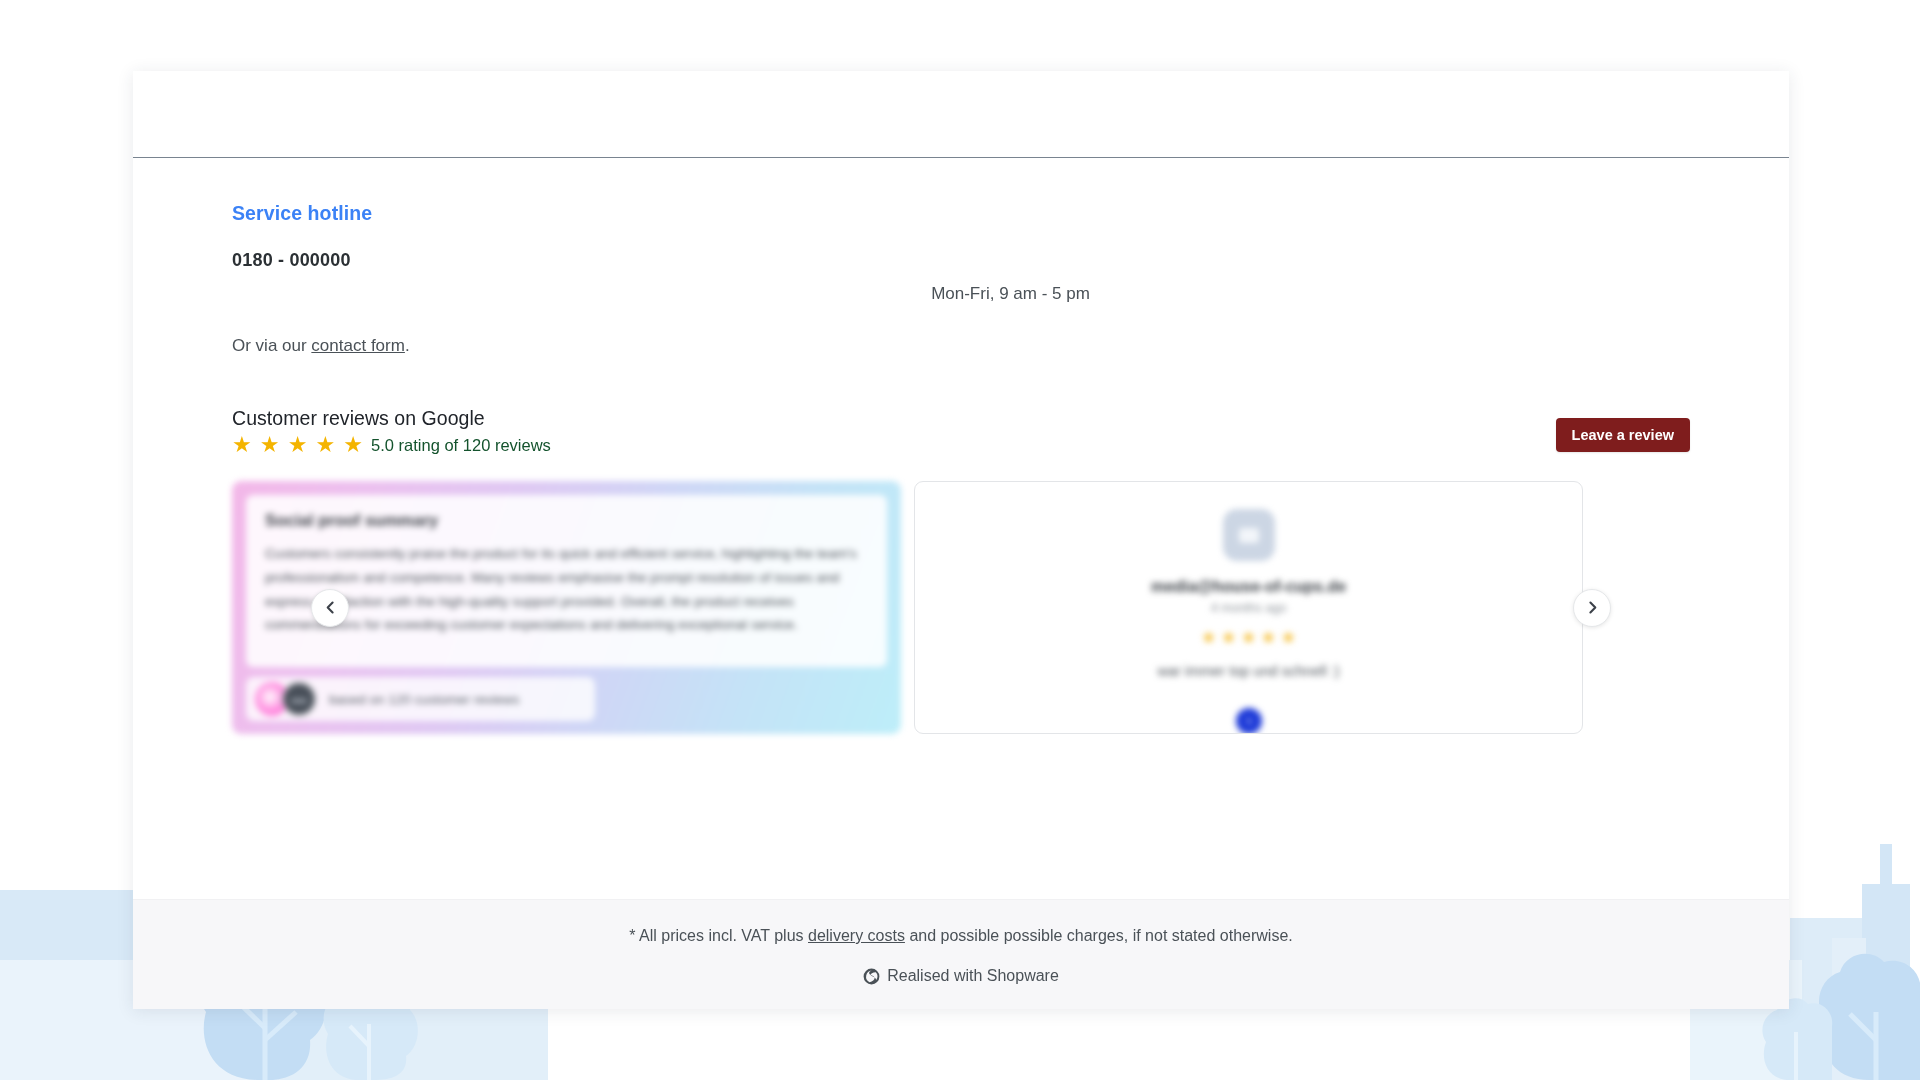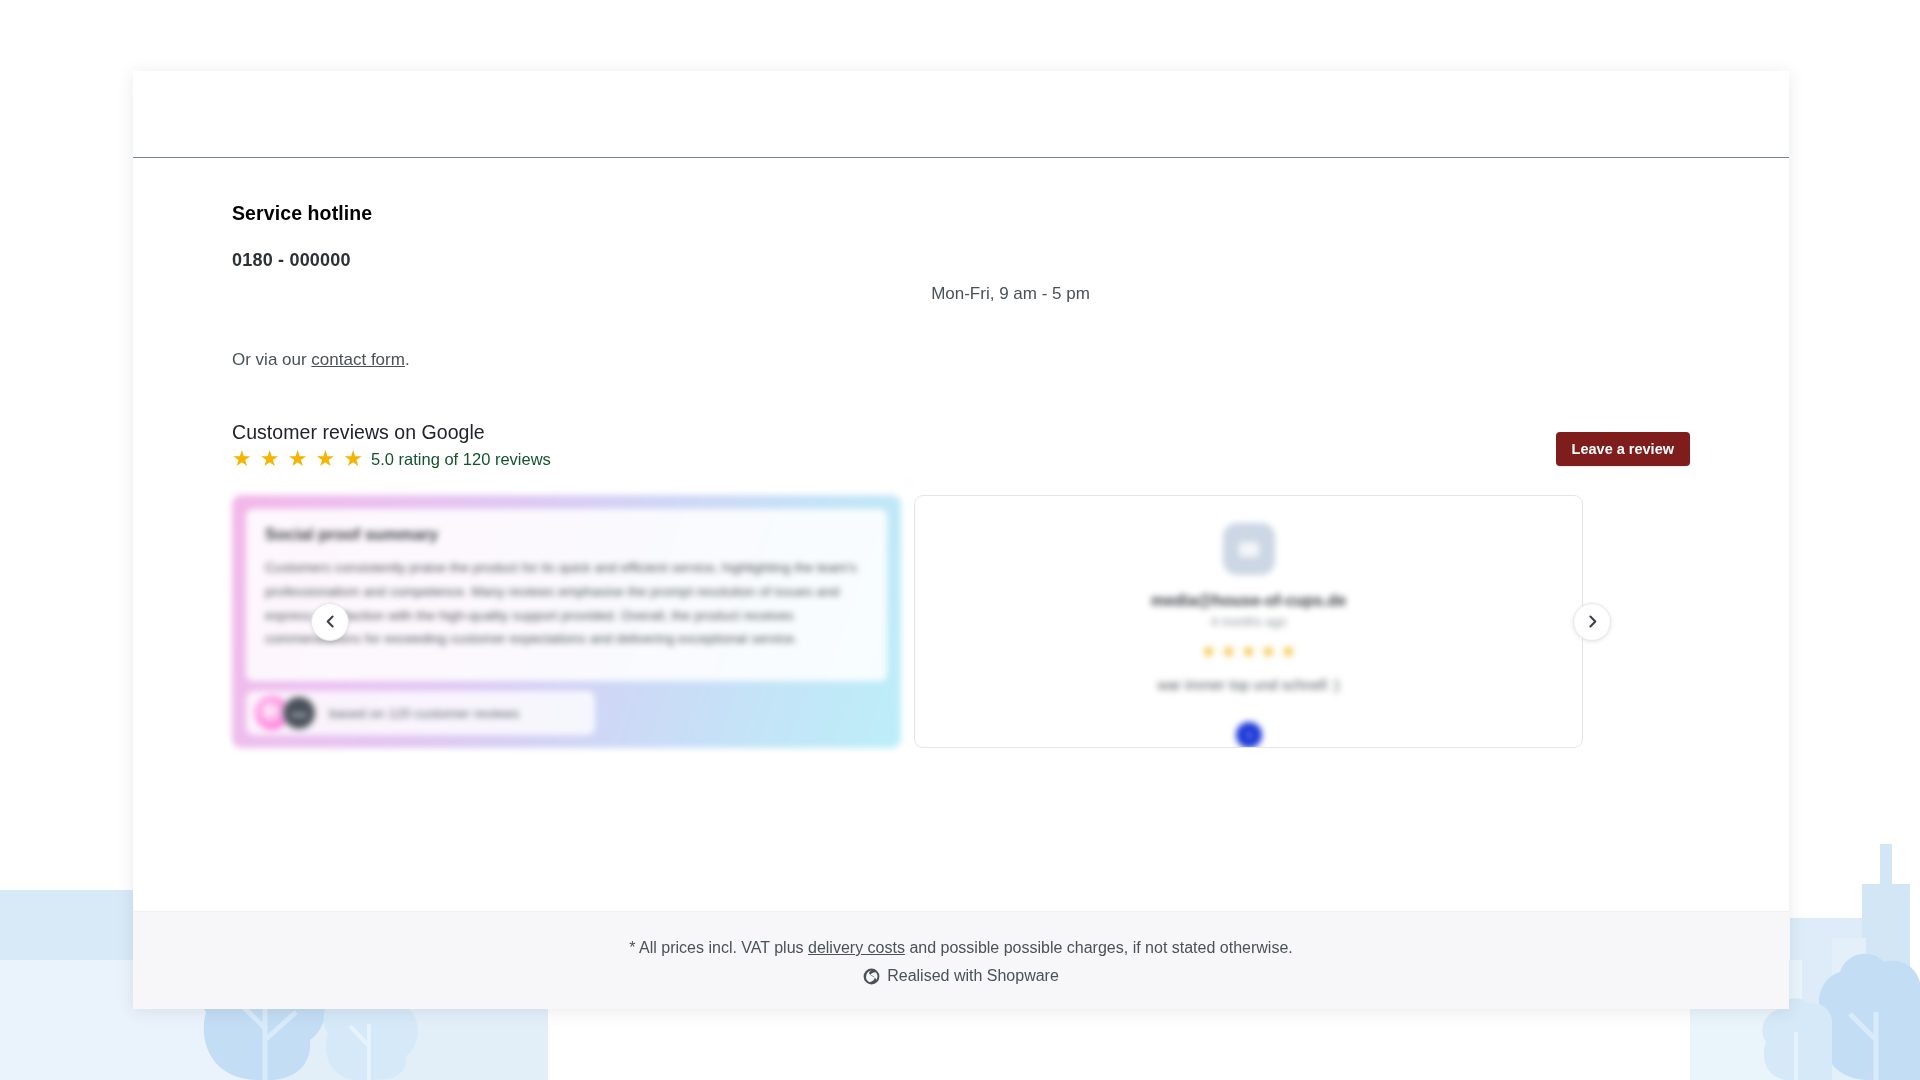--- a/index.html
+++ b/index.html
@@ -43,42 +43,42 @@
     border-bottom: 1px solid #798490;
   }
 
   
   #hotline-block {
     padding: 44px 0 0 99px;
   }
   #hotline-title {
     font-size: 19.5px;
     font-weight: bold;
-    color: #000000;
+    color: #3b82f6;
     letter-spacing: .1px;
     margin-bottom: 17px;
   }
   .body-text {
     font-size: 17px;
     color: #4a5157;
     line-height: 1.5;
   }
   #hotline-number {
     font-size: 18px;
     font-weight: bold;
     color: #2b3034;
     margin-top: 25px;
     letter-spacing: .2px;
   }
   #hotline-hours {
     margin-top: 10px;
     text-align: center;
   }
   #contact-line {
-    margin-top: 40px;
+    margin-top: 26px;
   }
   a.inline-link {
     color: #4a5157;
     text-decoration: underline;
   }
 
   
   #reviews-widget {
     position: relative;
     margin: 49px 0 0 0;
@@ -310,21 +310,21 @@
     background: #f7f7f9;
     border-top: 1px solid #f1f1f3;
     padding: 27px 0 24px 0;
     text-align: center;
   }
   #vat-note {
     font-size: 16px;
     color: #4a5157;
   }
   #shopware-credit {
-    margin-top: 10px;
+    margin-top: 22px;
     font-size: 16px;
     color: #4a5157;
     display: flex;
     align-items: center;
     justify-content: center;
     gap: 7px;
   }
   #shopware-logo { display: block; }
 </style>
 </head>

